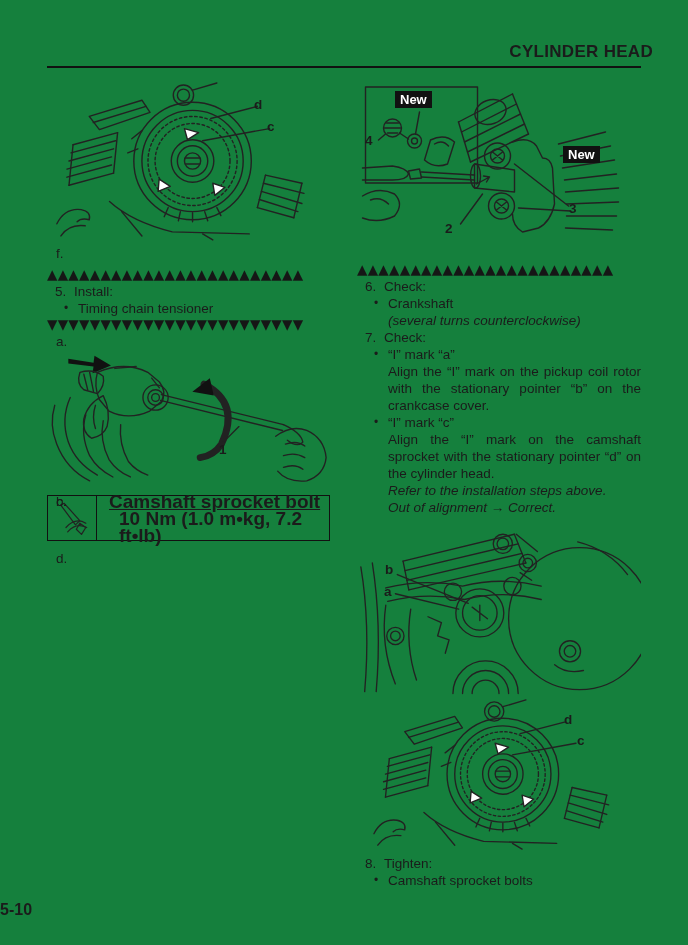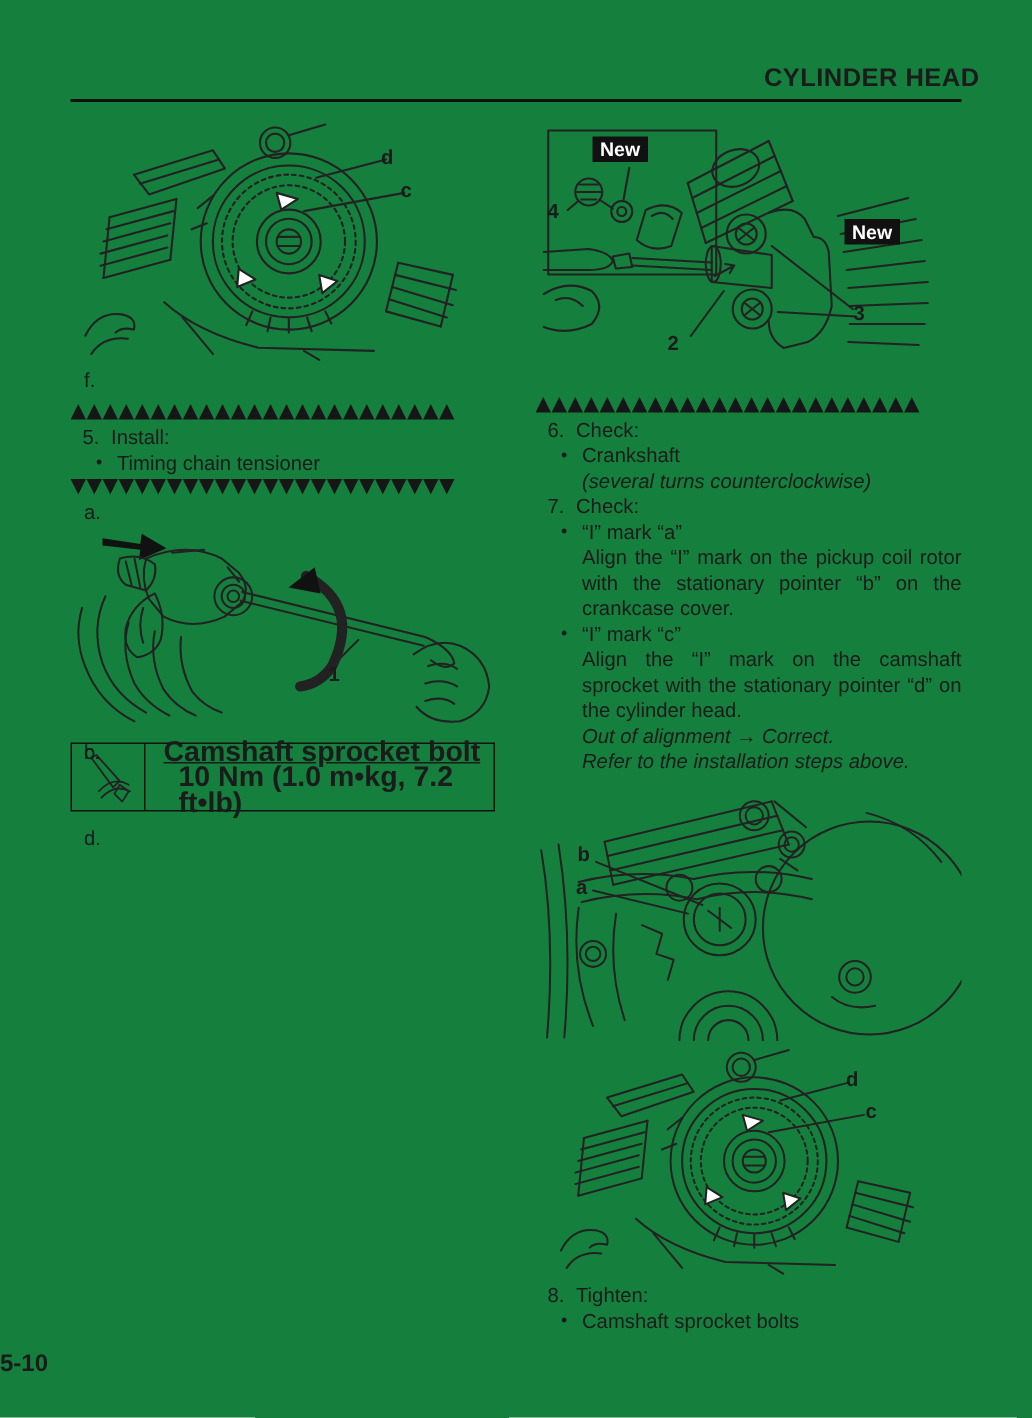--- a/index.html
+++ b/index.html
@@ -252,22 +252,22 @@
     <div class="bullet">
       <span class="bdot">•</span>
       <span>“I” mark “a”</span>
     </div>
     <div class="sub">Align the “I” mark on the pickup coil rotor with the stationary pointer “b” on the crankcase cover.</div>
     <div class="bullet">
       <span class="bdot">•</span>
       <span>“I” mark “c”</span>
     </div>
     <div class="sub">Align the “I” mark on the camshaft sprocket with the stationary pointer “d” on the cylinder head.</div>
+    <div class="sub-plain">Refer to the installation steps above.</div>
     <div class="sub-plain">Out of alignment → Correct.</div>
-    <div class="sub-plain">Refer to the installation steps above.</div>
 
     <div class="fig" style="height:172px; margin-top:9px;">
       <svg viewBox="0 0 296 172">
         <g class="ln">
           <path d="M4,40 Q14,100 8,170 M16,36 Q26,100 20,170"></path>
           <path d="M48,34 L164,6 M50,44 L168,16 M52,54 L172,26 M54,64 L176,36"></path>
           <path d="M48,34 L54,64 M164,6 L176,36"></path>
           <circle cx="152" cy="16" r="10"></circle>
             <circle cx="152" cy="16" r="6"></circle>
           <circle cx="178" cy="36" r="9"></circle>

